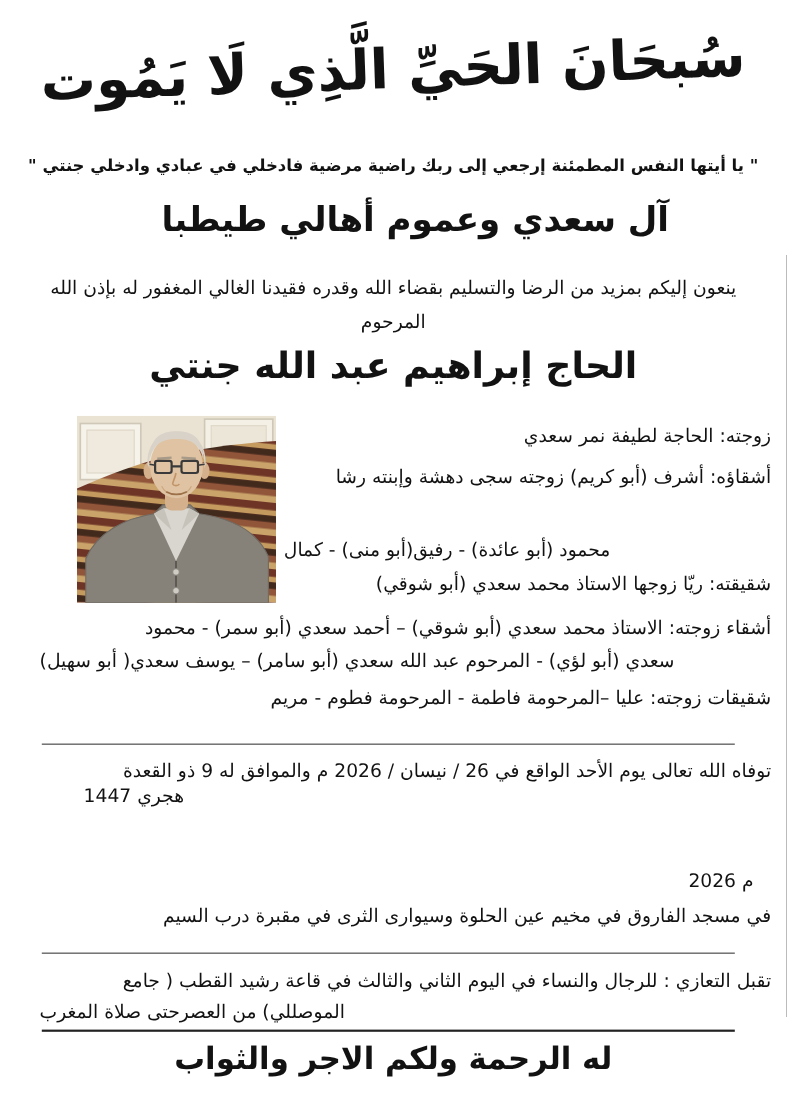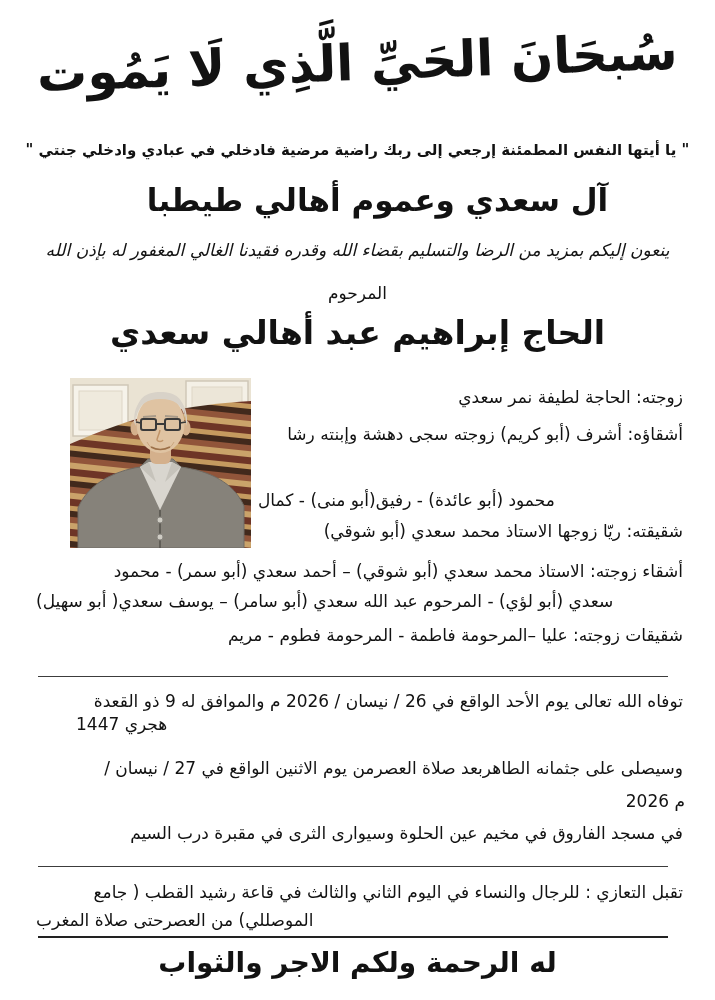--- a/index.html
+++ b/index.html
@@ -7,34 +7,34 @@
     position:relative;
     width:715px;height:1000px;
     margin:0 auto;
     background:#ffffff;
     font-family:"DejaVu Sans", sans-serif;
     color:#121212;
     overflow:hidden;
   }
   .center{position:absolute;left:0;width:100%;text-align:center;}
   .ln{position:absolute;white-space:nowrap;direction:rtl;font-size:17px;line-height:1.35;}
-  .ln.right{right:32px;text-align:left;}
+  .ln.right{right:14px;text-align:left;}
   .ln.leftpos{text-align:left;}
   .calli{
     top:6px;height:126px;
     font-size:50px;font-weight:bold;
     direction:rtl;
     transform:rotate(-2deg);
     letter-spacing:0;
     padding-top:28px;
     box-sizing:border-box;
   }
   .verse{top:141px;font-size:15px;font-weight:bold;direction:rtl;}
   .familyTitle{top:182px;font-size:31px;font-weight:bold;direction:rtl;padding-left:20px;}
-  .ann1{top:240px;font-size:17px;direction:rtl;font-style:italic;}
+  .ann1{top:252px;font-size:17px;direction:rtl;}
   .ann2{top:283px;font-size:17px;direction:rtl;}
   .deceased{top:313px;font-size:33px;font-weight:bold;direction:rtl;}
   .photo{
     position:absolute;left:70px;top:378px;width:181px;height:170px;
   }
   .photo svg{display:block;width:100%;height:100%;}
   .rule{position:absolute;left:38px;width:630px;height:1px;background:#3c3c3c;}
   .rule.thick{height:2px;background:#222;}
   .footerTxt{top:946px;font-size:28px;font-weight:bold;direction:rtl;}
   .ltr{direction:ltr;}
@@ -46,21 +46,21 @@
 
   <div class="center calli">سُبحَانَ الحَيِّ الَّذِي لَا يَمُوت</div>
 
   <div class="center verse">" يا أيتها النفس المطمئنة إرجعي إلى ربك راضية مرضية فادخلي في عبادي وادخلي جنتي "</div>
 
   <div class="center familyTitle">آل سعدي وعموم أهالي طيطبا</div>
 
   <div class="center ann1">ينعون إليكم بمزيد من الرضا والتسليم بقضاء الله وقدره فقيدنا الغالي المغفور له بإذن الله</div>
   <div class="center ann2">المرحوم</div>
 
-  <div class="center deceased">الحاج إبراهيم عبد أهالي سعدي</div>
+  <div class="center deceased">الحاج إبراهيم عبد الله جنتي</div>
 
   <div class="photo">
     <svg viewBox="0 0 181 170" preserveAspectRatio="none">
       <defs>
         <pattern id="stripes" width="30" height="30" patternUnits="userSpaceOnUse" patternTransform="rotate(96)">
           <rect x="0" y="0" width="30" height="30" fill="#6e3526"></rect>
           <rect x="7" y="0" width="5" height="30" fill="#c59a5f"></rect>
           <rect x="12" y="0" width="6" height="30" fill="#41291c"></rect>
           <rect x="18" y="0" width="6" height="30" fill="#91553a"></rect>
           <rect x="24" y="0" width="6" height="30" fill="#caa36a"></rect>
@@ -118,21 +118,20 @@
   <div class="ln leftpos" style="top:489px;left:258px">محمود (أبو عائدة) -  رفيق(أبو منى)  - كمال</div>
   <div class="ln right" style="top:520px">شقيقته:  ريّا زوجها الاستاذ محمد سعدي (أبو شوقي)</div>
   <div class="ln right" style="top:560px">أشقاء زوجته:   الاستاذ محمد سعدي (أبو شوقي) – أحمد سعدي (أبو سمر)  - محمود</div>
   <div class="ln right" style="top:624px">شقيقات زوجته:   عليا –المرحومة فاطمة  -  المرحومة فطوم  - مريم</div>
   <div class="ln leftpos" style="top:590px;left:36px">سعدي (أبو لؤي)  - المرحوم عبد الله سعدي (أبو سامر) – يوسف سعدي( أبو سهيل)</div>
 
   <div class="rule" style="top:676px"></div>
 
   <div class="ln right" style="top:690px">توفاه الله تعالى يوم الأحد الواقع في 26  / نيسان / 2026 م والموافق له 9  ذو القعدة</div>
   <div class="ln leftpos ltr" style="top:713px;left:76px">1447 هجري</div>
-  <div class="ln right" style="top:757px">وسيصلى على جثمانه الطاهربعد صلاة العصرمن يوم الاثنين الواقع في 27 / نيسان /</div>
   <div class="ln ltr" style="top:790px;right:30px;text-align:right">2026 م</div>
   <div class="ln right" style="top:822px">في مسجد الفاروق في مخيم عين الحلوة  وسيوارى الثرى في مقبرة درب السيم</div>
 
   <div class="rule" style="top:866px"></div>
 
   <div class="ln right" style="top:881px">تقبل التعازي : للرجال والنساء في اليوم الثاني والثالث  في قاعة رشيد القطب ( جامع</div>
   <div class="ln leftpos" style="top:909px;left:36px">الموصللي) من العصرحتى صلاة المغرب</div>
 
   <div class="rule thick" style="top:936px"></div>
 

